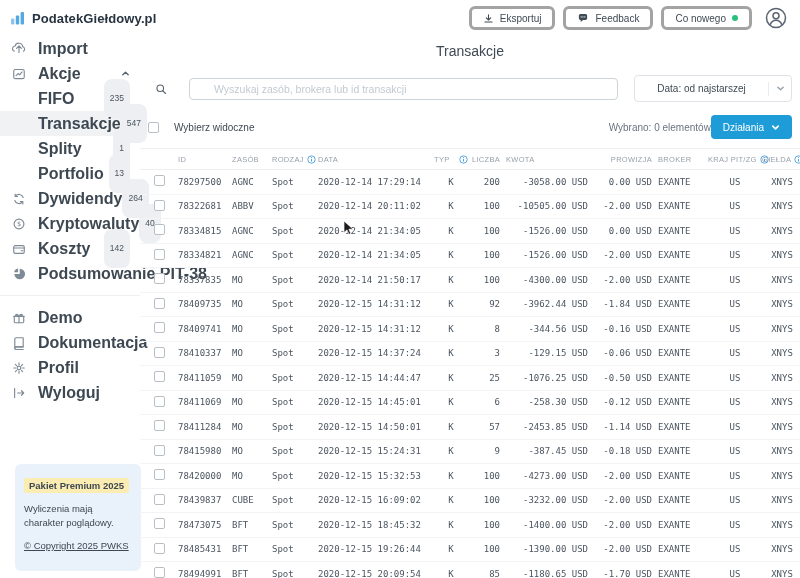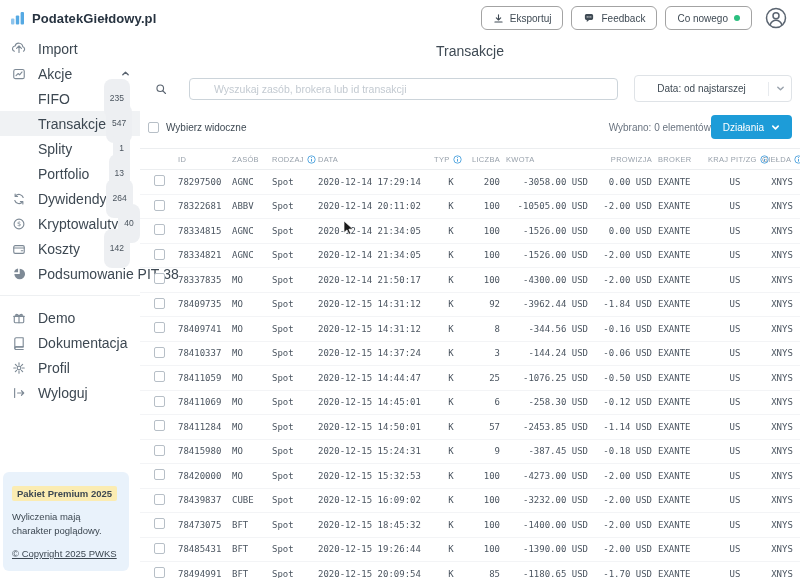--- a/index.html
+++ b/index.html
@@ -8,43 +8,43 @@
 
   
   .topbar { position:absolute; left:0; top:0; width:800px; height:36px;
             display:flex; align-items:center; justify-content:space-between;
             padding:0 12px 0 10px; background:#fff; }
   .brand { display:flex; align-items:center; gap:6px; }
   .brand-icon svg { display:block; }
   .brand-name { font-size:13px; font-weight:bold; color:#273340; letter-spacing:.1px; }
   .top-actions { display:flex; align-items:center; gap:8px; }
   .top-btn { display:flex; align-items:center; gap:6px; height:24px; padding:0 11px;
-             border:1px solid #a3a3a3; border-radius:6px; background:#fff;
+             border:3px solid #a3a3a3; border-radius:6px; background:#fff;
              font-size:10px; color:#3f4a54; font-family:inherit; cursor:pointer; }
   .top-btn svg { display:block; }
   .dot { width:6px; height:6px; border-radius:50%; }
   .avatar { width:24px; height:24px; margin-left:4px; }
 
   
   .sidebar { position:absolute; left:0; top:36px; width:140px; bottom:0; background:#fff; }
   .sb-item { display:flex; align-items:center; height:25px; padding:0 10px 0 11px;
              cursor:pointer; }
   .sb-item.child { padding-left:38px; }
   .sb-item.selected { background:#f0f2f4; }
   .sb-icon { width:15px; height:15px; margin-right:12px; flex:0 0 15px; display:flex;
              align-items:center; justify-content:center; }
   .sb-icon svg { display:block; }
-  .sb-label { font-size:14px; color:#3d4852; white-space:nowrap; flex:1; }
+  .sb-label { font-size:16px; color:#3d4852; white-space:nowrap; flex:1;font-weight:bold; }
   .sb-badge { font-size:8.5px; color:#4a545e; background:#edeff2; border-radius:8px;
               padding:15px 6px; line-height:1; }
   .sb-chev { margin-left:auto; display:flex; }
   .sb-divider { height:1px; background:#eef0f2; margin:9px 0; }
 
-  .premium { position:absolute; left:3px; bottom:7px; width:126px; background:#e9f2fb;
-             border-radius:6px; padding:11px 9px 10px 9px; }
+  .premium { position:absolute; left:15px; bottom:7px; width:126px; background:#e9f2fb;
+             border-radius:6px; padding:11px 9px 18px 9px; }
   .premium-title { display:inline-block; background:#fbecb2; color:#3d4852;
                    font-size:9.5px; font-weight:bold; padding:2px 5px; border-radius:2px; }
   .premium-note { font-size:9.5px; line-height:1.45; color:#3d4852; margin-top:9px; }
   .premium-link { font-size:9.5px; color:#3d4852; text-decoration:underline;
                   margin-top:10px; display:inline-block; cursor:pointer; }
 
   
   .main { position:absolute; left:140px; top:36px; right:0; bottom:0; }
   .page-title { text-align:center; font-size:14px; color:#3f4a54; margin-top:7px; }
 
@@ -55,21 +55,21 @@
                   padding:0 8px 0 24px; font-size:10.5px; font-family:inherit;
                   color:#3d4852; outline:none; }
   .search-input::placeholder { color:#c3cad1; }
   .sort-select { width:158px; height:27px; border:1px solid #dfe3e7; border-radius:4px;
                  display:flex; align-items:center; cursor:pointer; background:#fff; }
   .sort-label { flex:1; text-align:center; font-size:10px; color:#3f4a54; }
   .sort-sep { width:1px; height:14px; background:#e7eaee; }
   .sort-chev { width:22px; display:flex; align-items:center; justify-content:center; }
 
   .toolbar2 { display:flex; align-items:center; margin:13px 8px 0 8px; height:24px; }
-  .check-wrap { display:flex; align-items:center; gap:7px; cursor:pointer; }
+  .check-wrap { display:flex; align-items:center; gap:15px; cursor:pointer; }
   .checkbox { width:11px; height:11px; border:1px solid #b7bfc7; border-radius:2px;
               background:#fff; flex:0 0 11px; }
   .check-label { font-size:10px; color:#3f4a54; }
   .selected-count { flex:1; text-align:right; font-size:10px; color:#6a7480; }
   .actions-btn { display:flex; align-items:center; gap:7px; height:24px; padding:0 12px;
                  border:none; border-radius:4px; color:#fff; font-size:10px;
                  font-family:inherit; cursor:pointer; }
 
   
   .table { margin:9px 0 0 0; }
@@ -78,21 +78,21 @@
             align-items:center; padding-left:14px; }
   .t-head { height:22px; border-top:1px solid #eceef0; border-bottom:1px solid #eceef0; }
   .t-head .hcell { font-size:7.5px; letter-spacing:.3px; color:#98a1ab;
                    display:flex; align-items:center; gap:3px; white-space:nowrap; }
   .t-row { height:24.5px; border-bottom:1px solid #f3f4f6; cursor:default; }
   .t-row .cell { font-family:"DejaVu Sans Mono", monospace; font-size:9px;
                  color:#4b5560; white-space:nowrap; }
   .al { justify-content:flex-start; text-align:left; }
   .ac { justify-content:center; text-align:center; }
   .ar { justify-content:flex-end; text-align:right; padding-right:6px; }
-  .hcell.ar { display:flex; } .hcell.ac { display:flex; justify-content:flex-start; }
+  .hcell.ar { display:flex; } .hcell.ac { display:flex; justify-content:space-between; }
   .info-i { display:inline-flex; }
 
   
   .cursor { position:absolute; left:343px; top:220px; pointer-events:none; z-index:50; }
 </style>
 </head>
 <body>
 
 <div class="topbar">
   <div class="brand">
@@ -470,21 +470,21 @@
           <span class="cell ac">XNYS</span>
         </div>
         <div class="t-grid t-row">
           <span class="cell"><span class="checkbox" style="display:inline-block"></span></span>
           <span class="cell al">78410337</span>
           <span class="cell al">MO</span>
           <span class="cell al">Spot</span>
           <span class="cell al">2020-12-15 14:37:24</span>
           <span class="cell ac">K</span>
           <span class="cell ar">3</span>
-          <span class="cell ar">-144.24 USD</span>
+          <span class="cell ar">-129.15 USD</span>
           <span class="cell ar">-0.06 USD</span>
           <span class="cell al">EXANTE</span>
           <span class="cell ac">US</span>
           <span class="cell ac">XNYS</span>
         </div>
         <div class="t-grid t-row">
           <span class="cell"><span class="checkbox" style="display:inline-block"></span></span>
           <span class="cell al">78411059</span>
           <span class="cell al">MO</span>
           <span class="cell al">Spot</span>

